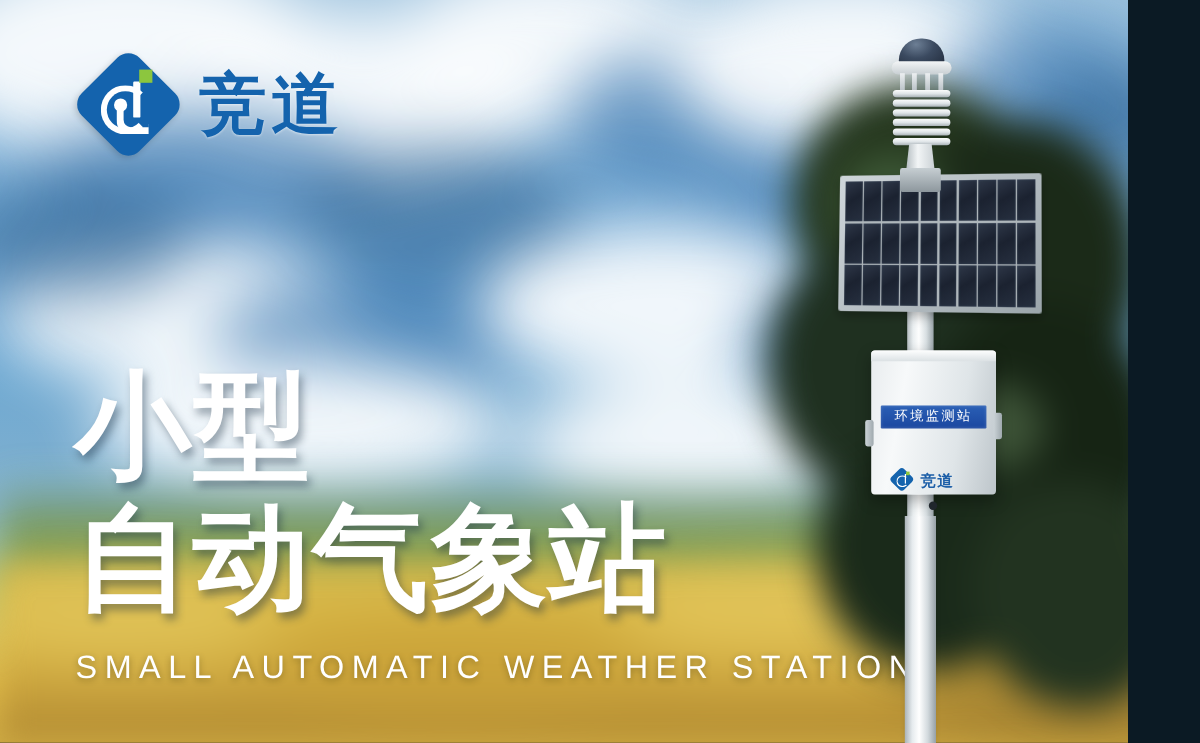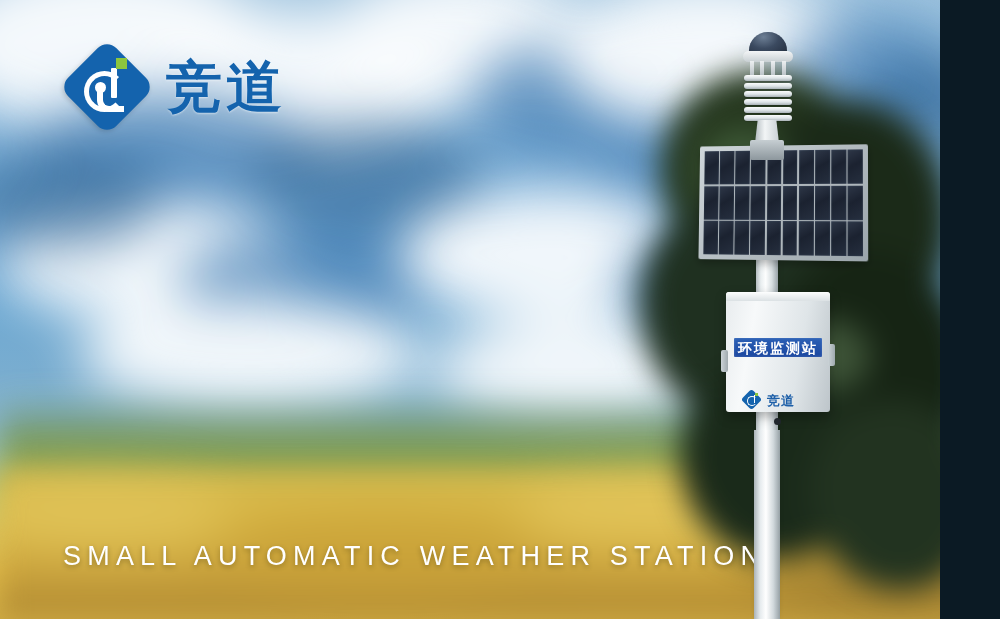--- a/index.html
+++ b/index.html
@@ -166,22 +166,22 @@
     position:absolute;width:7px;height:22px;
     background:linear-gradient(90deg,#cbd3d7,#9fa9ae);border-radius:2px;
   }
   .banner-label{
     position:absolute;left:8px;top:46px;width:88px;height:19px;
     background:linear-gradient(180deg,#2a5fb5,#1b47a0);
     display:flex;align-items:center;justify-content:center;
     border-radius:1px;box-shadow:inset 0 0 3px rgba(255,255,255,.22);
   }
   .banner-label span{
-    color:#ffffff;font-size:14px;letter-spacing:2px;
-    font-weight:bold;line-height:1;
+    color:#ffffff;font-size:11px;letter-spacing:2px;
+    font-weight:normal;line-height:1;
   }
   .box-logo{
     position:absolute;left:16px;top:98px;display:flex;align-items:center;gap:5px;
   }
   .bl-mark{position:relative;width:20px;height:20px;}
   .bl-dia{
     position:absolute;left:2px;top:2px;width:15px;height:15px;
     background:#1463ad;border-radius:3px;transform:rotate(45deg);
   }
   .bl-ring{
@@ -248,20 +248,24 @@
       <div class="diamond"></div>
       <div class="mk mk-ring"></div>
       <div class="mk mk-dot"></div>
       <div class="mk mk-jhook"></div>
       <div class="mk mk-j"></div>
       <div class="mk mk-sq"></div>
     </div>
     <div class="brandtext">竞道</div>
   </div>
 
+  <div class="headline">
+    <div class="hl">小型</div>
+    <div class="hl">自动气象站</div>
+  </div>
   <div class="subtitle">SMALL AUTOMATIC WEATHER STATION</div>
 
   <div class="station">
 
     <div class="pole"></div>
     <div class="pole-low"></div>
 
     <div class="head">
       <div class="dome"></div>
       <div class="domerim"></div>

